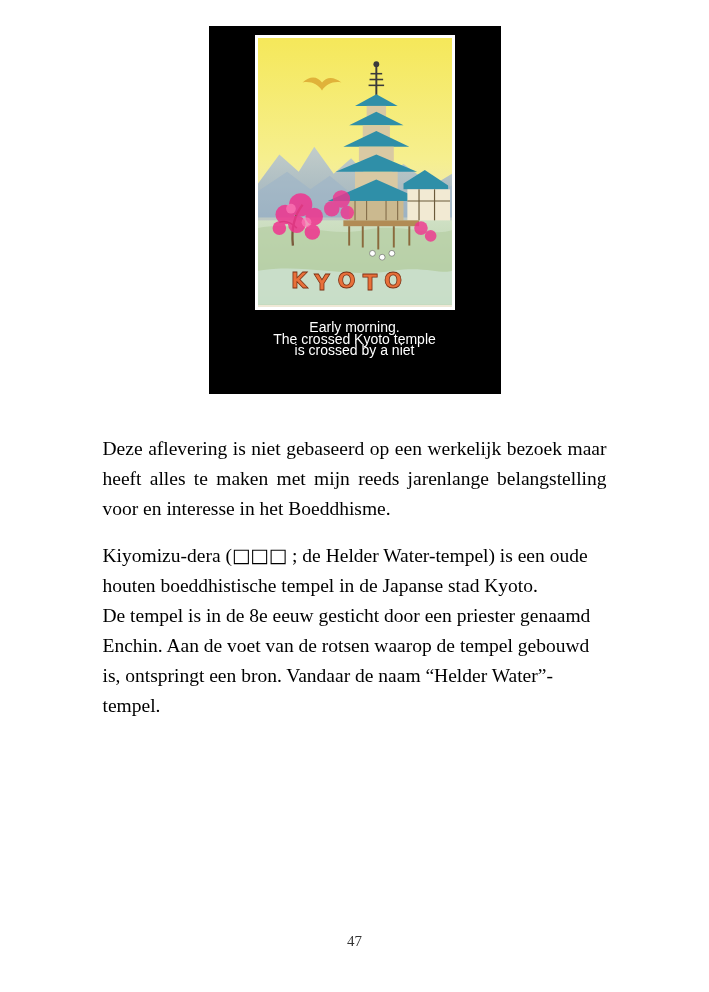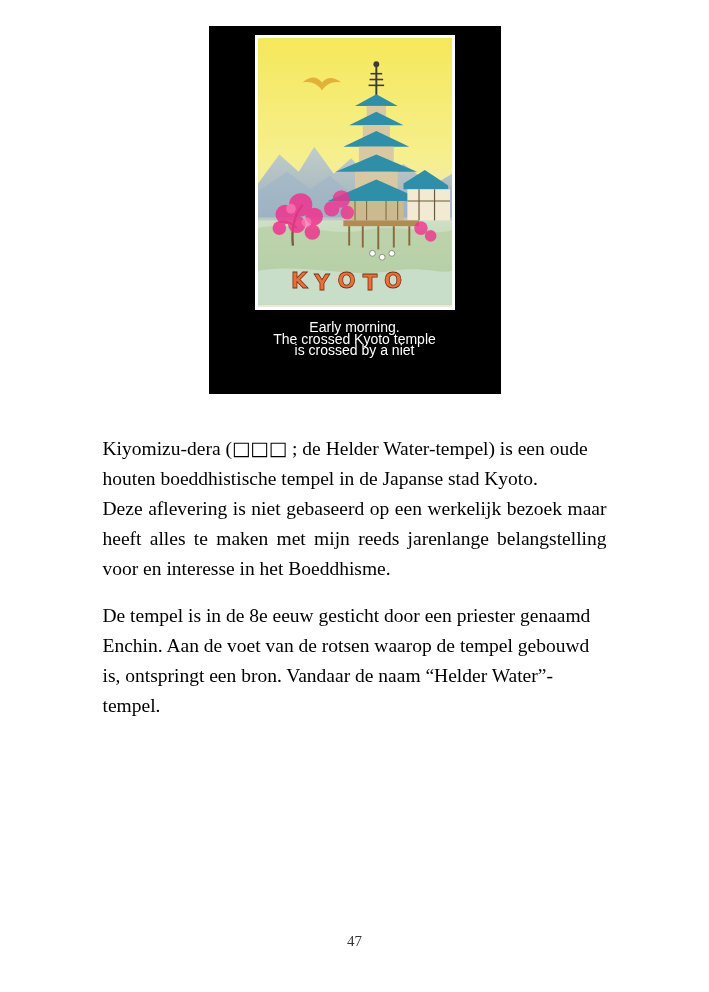--- a/index.html
+++ b/index.html
@@ -218,21 +218,21 @@
     </div>
 
     <div class="caption">
       <div>Early morning.</div>
       <div>The crossed Kyoto temple</div>
       <div>is crossed by a niet</div>
     </div>
   </div>
 
   <div class="body-text">
+    <p class="para">Deze aflevering is niet gebaseerd op een werkelijk bezoek maar heeft alles te maken met mijn reeds jarenlange belangstelling voor en interesse in het Boeddhisme.</p>
+
     <p class="para tight"><span>Kiyomizu-dera (</span><span class="jp-box">□□□</span><span> ; de Helder Water-tempel) is een oude houten boeddhistische tempel in de Japanse stad Kyoto.</span></p>
-
-    <p class="para">Deze aflevering is niet gebaseerd op een werkelijk bezoek maar heeft alles te maken met mijn reeds jarenlange belangstelling voor en interesse in het Boeddhisme.</p>
 
     <p class="para cont last">De tempel is in de 8e eeuw gesticht door een priester genaamd Enchin. Aan de voet van de rotsen waarop de tempel gebouwd is, ontspringt een bron. Vandaar de naam “Helder Water”-tempel.</p>
   </div>
 
   <div class="page-number">47</div>
 </div>
 
 </body></html>

